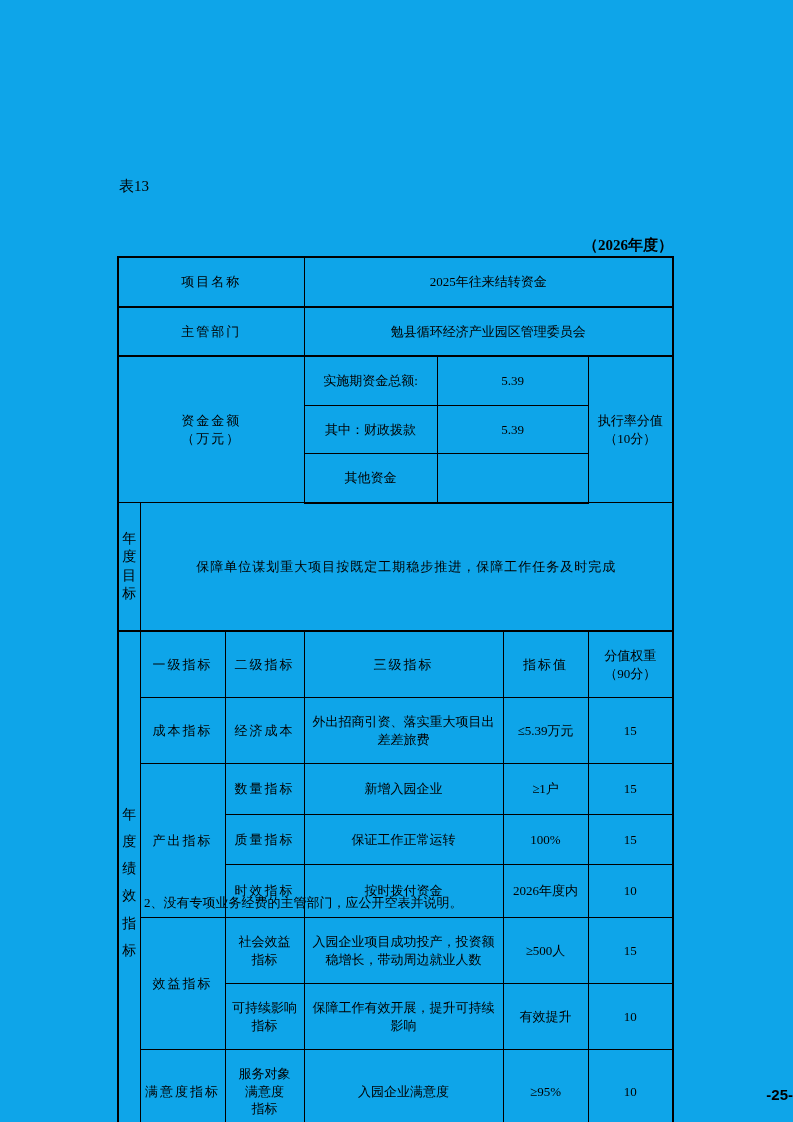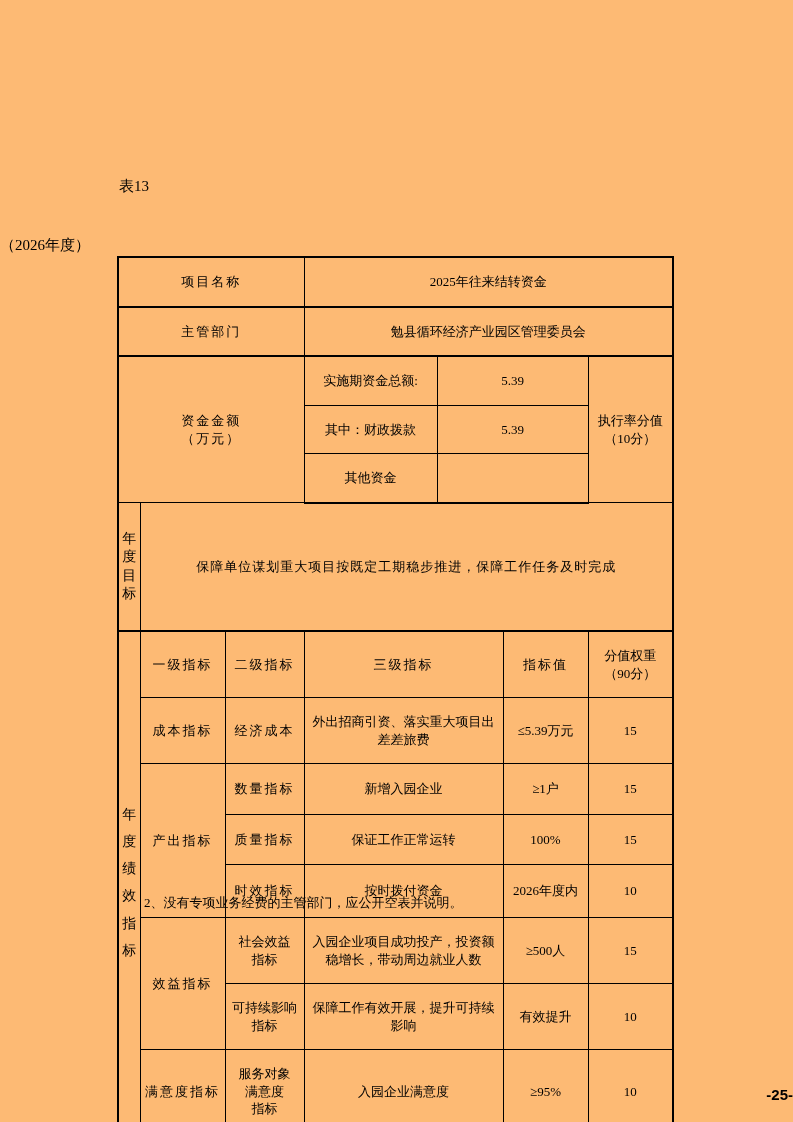--- a/index.html
+++ b/index.html
@@ -1,35 +1,35 @@
 <!DOCTYPE html>
 <html><head>
 <meta charset="utf-8">
 <style>
   html,body{margin:0;padding:0;background:#e8e8e8;}
   .page{
     position:relative;
     width:793px;height:1122px;
     margin:0 auto;
-    background:#fdba74;
+    background:#0ea5e9;
     font-family:"Liberation Serif","DejaVu Serif",serif;
     color:#000;
     overflow:hidden;
   }
   .tbl-label{
     position:absolute;left:119px;top:177px;
     font-size:15px;
   }
   .doc-title{
     position:absolute;left:0;top:197px;width:793px;
     text-align:center;font-size:23px;font-weight:bold;letter-spacing:2px;
   }
   .doc-subtitle{
     position:absolute;left:0;top:236px;width:673px;
-    text-align:left;font-size:15px;
+    text-align:right;font-size:15px;font-weight:bold;
   }
   table.main{
     position:absolute;left:117px;top:256px;
     width:555px;
     border-collapse:collapse;
     table-layout:fixed;
     border:2px solid #000;
   }
   table.main td{
     border:1px solid #000;

